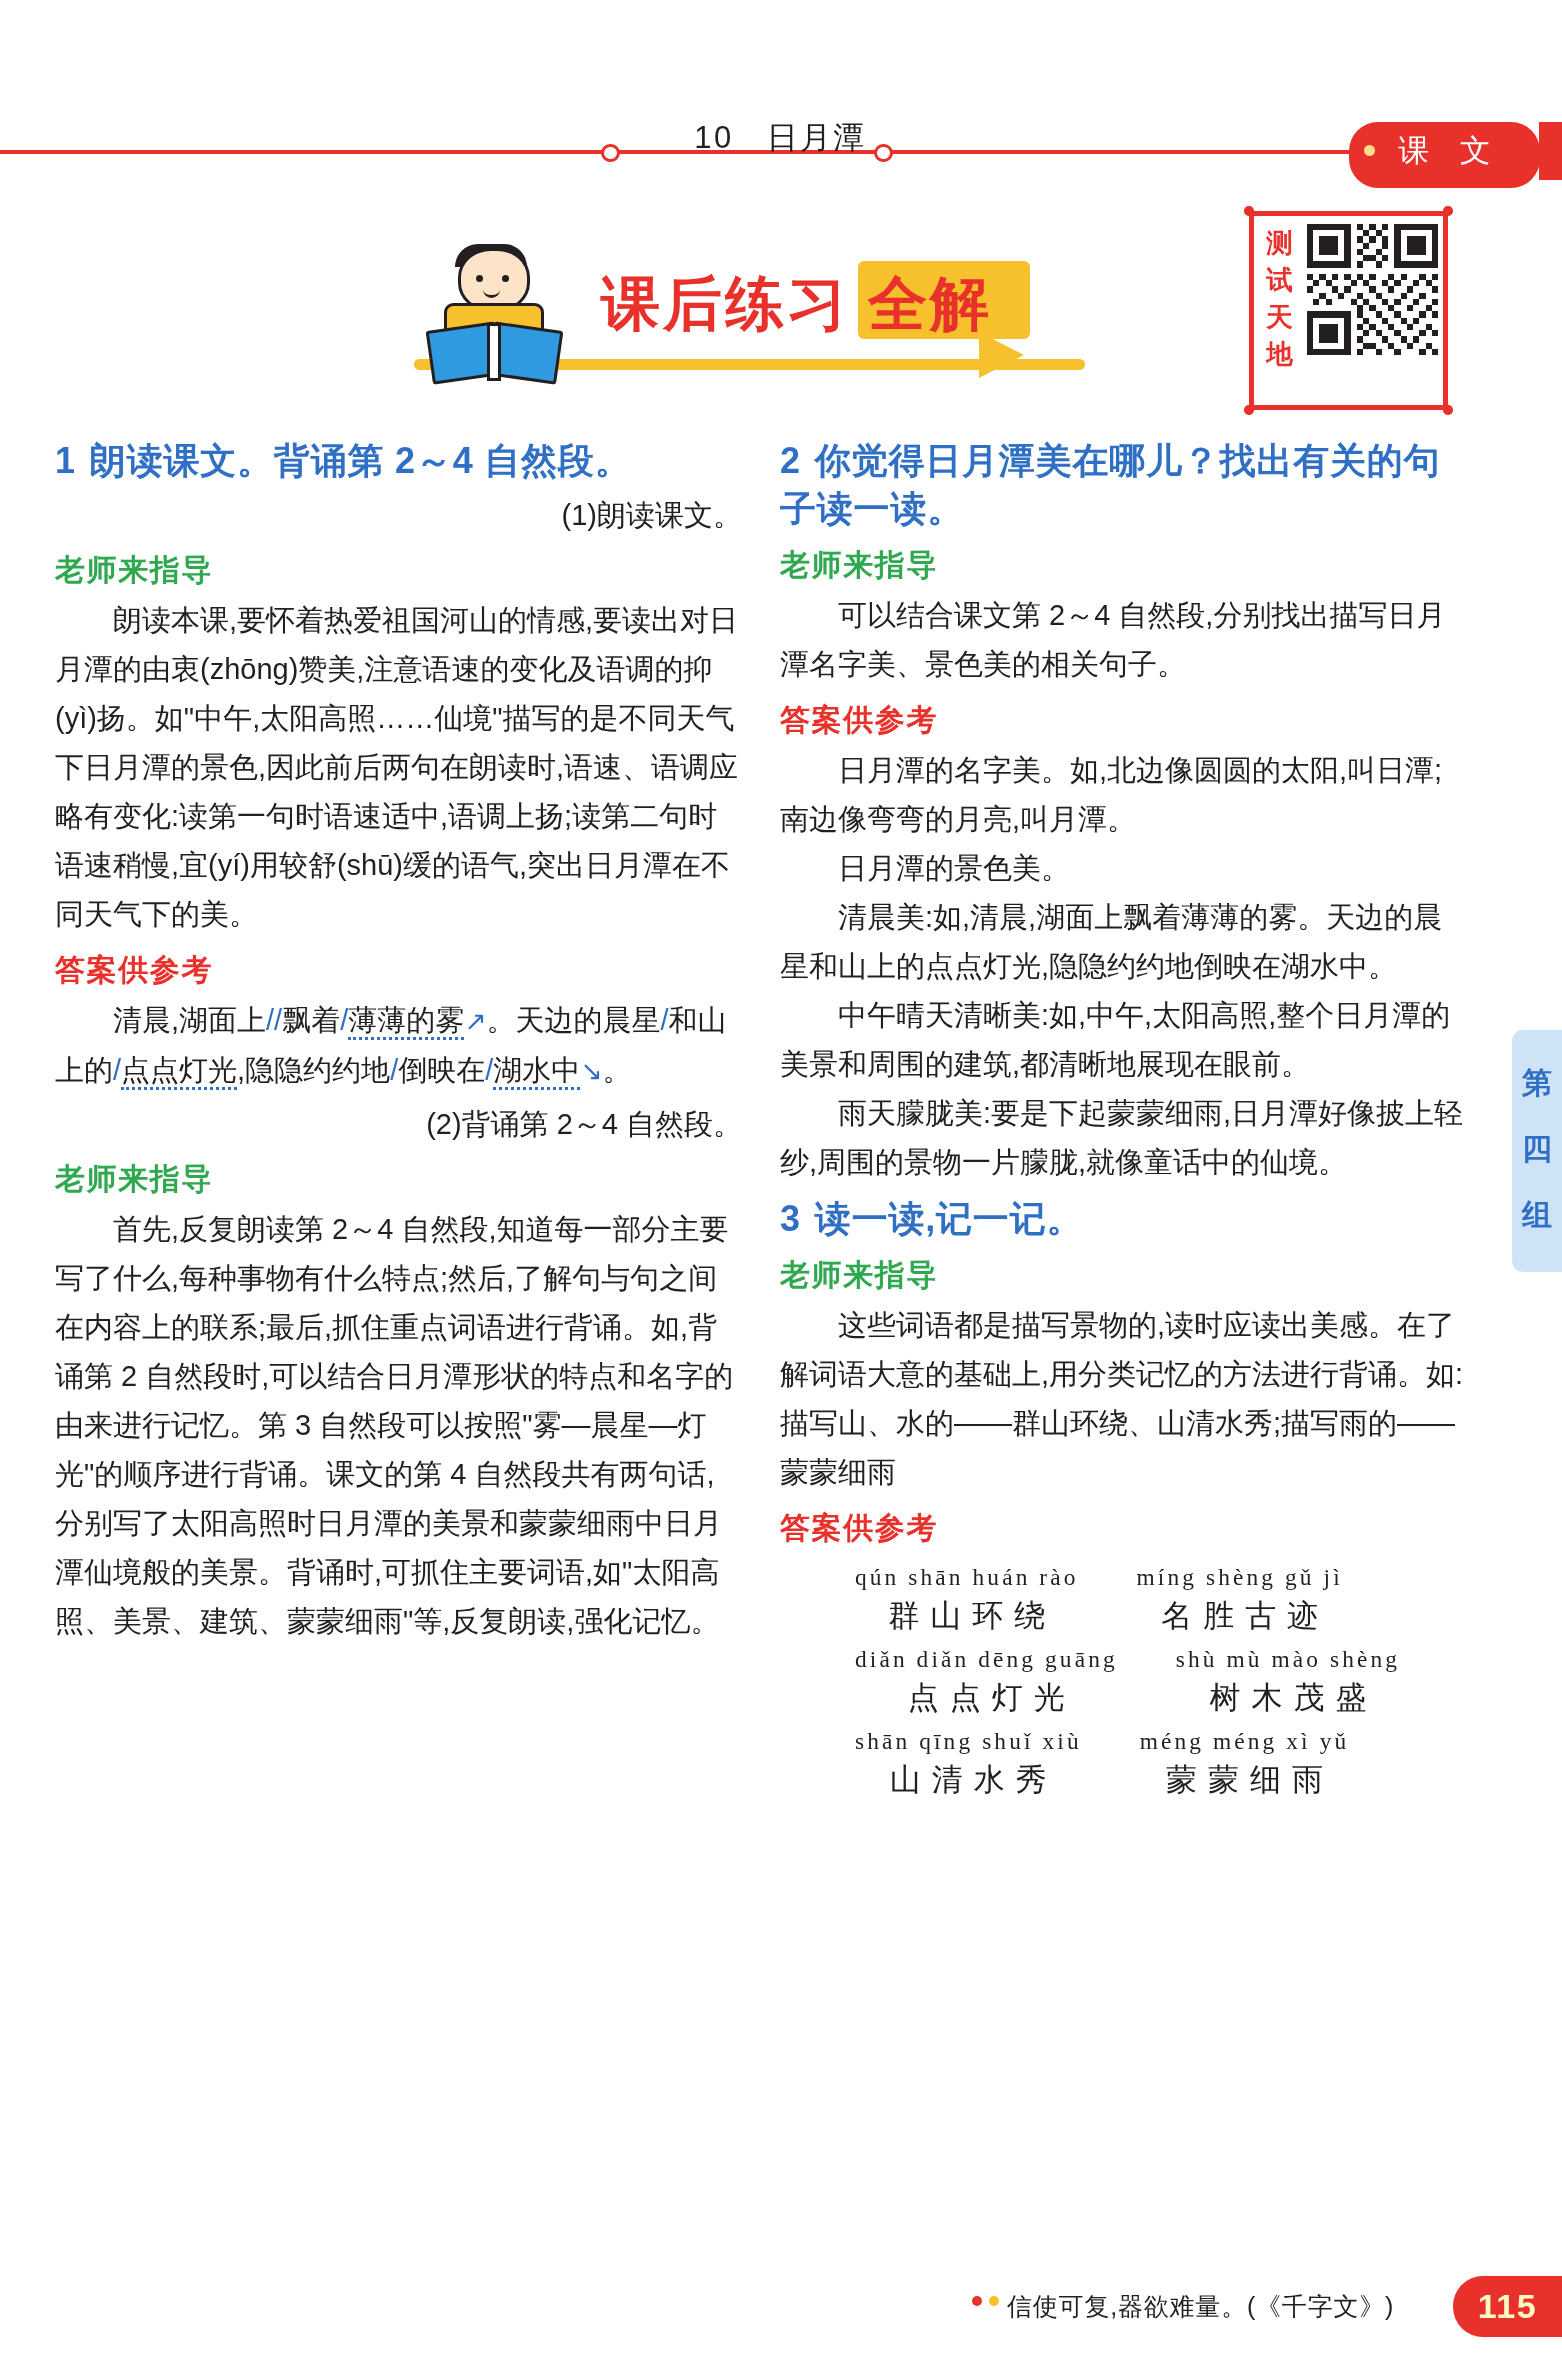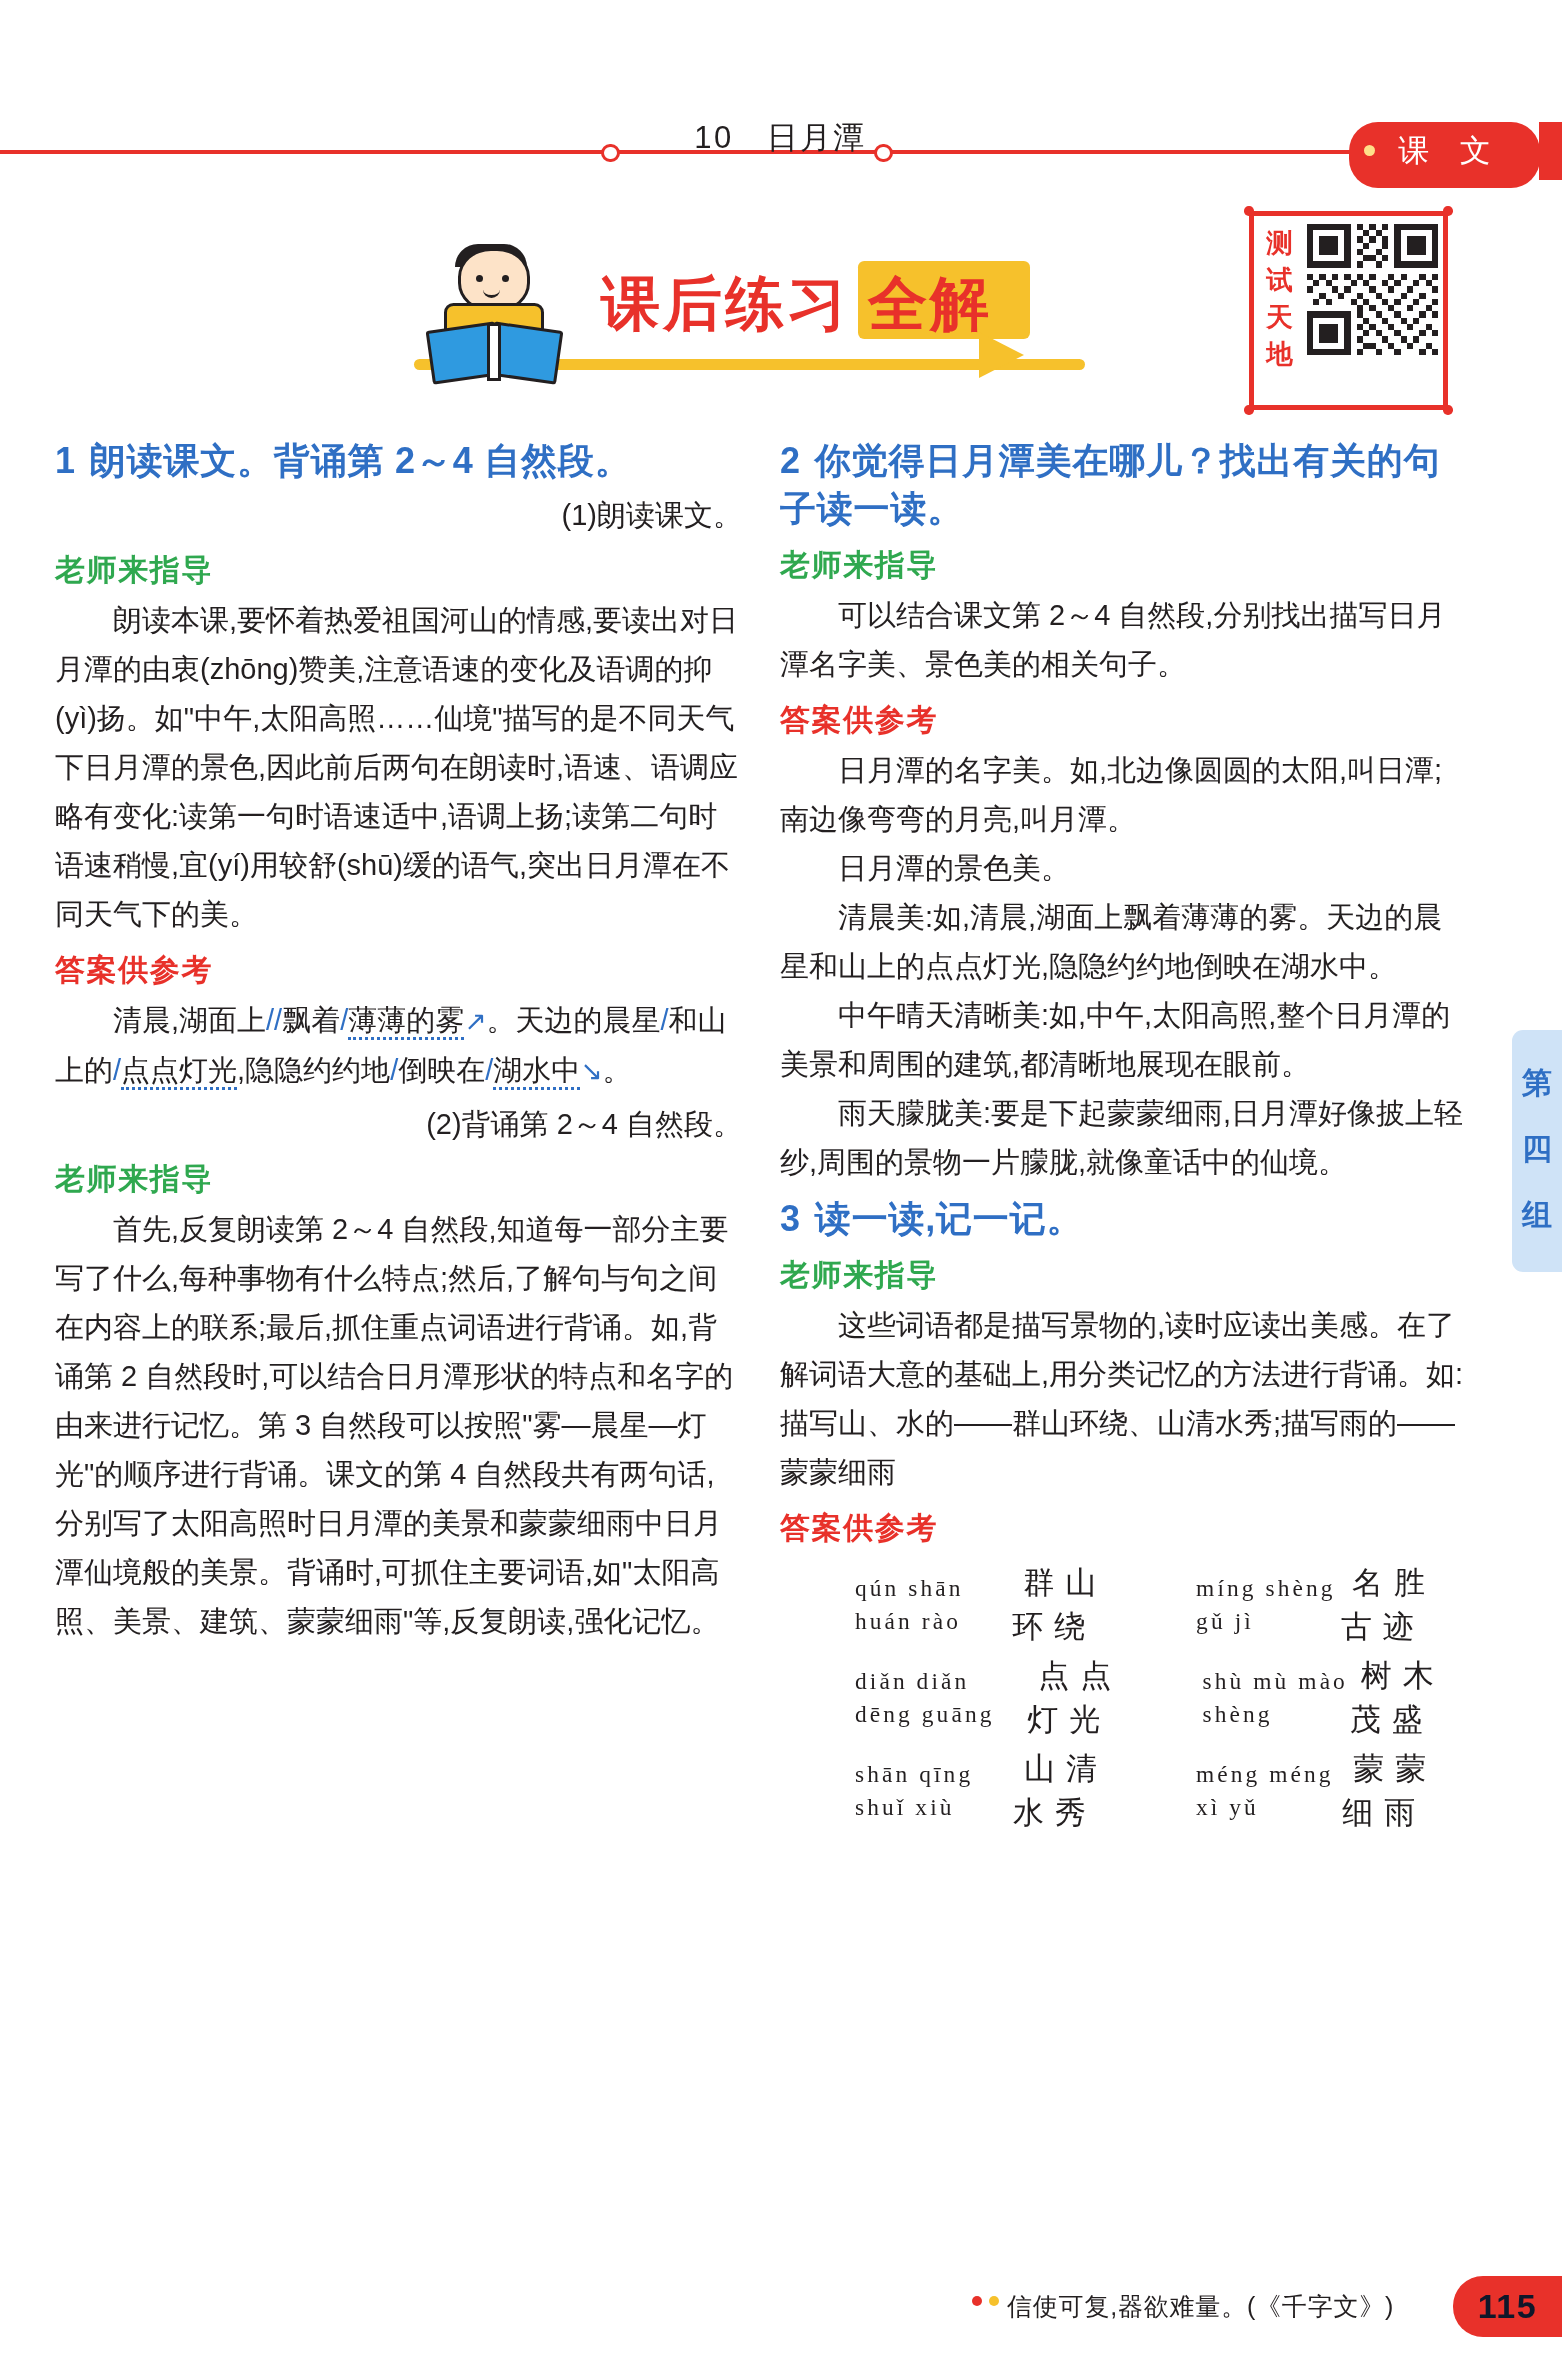--- a/index.html
+++ b/index.html
@@ -99,21 +99,21 @@
   
   .marks{position:relative;}
   .marks .dotu{border-bottom:3.1px dotted #2f6fc4;padding-bottom:1.6px;}
   .marks .sl{color:#2f6fc4;}
   .arrowUp{color:#2f6fc4;font-size:26.5px;}
   .arrowDown{color:#2f6fc4;font-size:26.5px;}
 
   
   .pylist{margin-top:7.8px;}
   .pyrow{display:flex;gap:58px;margin:0 0 4.7px 75px;}
-  .pyitem{display:flex;flex-direction:row;align-items:center;}
+  .pyitem{display:flex;flex-direction:column;align-items:center;}
   .py{font-size:23.4px;color:#231f20;letter-spacing:3.1px;line-height:33px;font-family:"Liberation Serif","DejaVu Serif",serif;}
   .hz{font-size:31px;color:#231f20;letter-spacing:11px;line-height:44px;text-indent:11px;}
 
   
   .sidetab{
     position:absolute;right:0;top:1030px;width:50px;height:242px;
     background:#cfe3f7;border-radius:11px 0 0 11px;
   }
   .sidetab .txt{
     position:absolute;left:0;top:20px;width:50px;text-align:center;
@@ -122,21 +122,21 @@
 
   
   .footer{position:absolute;left:0;bottom:0;width:1562px;height:101px;}
   .fdots{position:absolute;left:972px;bottom:48px;}
   .fdot{position:absolute;width:10px;height:10px;border-radius:50%;}
   .ftext{
     position:absolute;left:1007px;bottom:31px;font-size:25px;color:#231f20;letter-spacing:0.8px;
   }
   .pagenum{
     position:absolute;right:0px;bottom:17px;width:109px;height:61px;background:#e8312a;
-    border-radius:30px 0 0 30px;color:#0f172a;font-size:34px;font-weight:bold;
+    border-radius:30px 0 0 30px;color:#fef9c3;font-size:34px;font-weight:bold;
     line-height:61px;text-align:center;letter-spacing:1.6px;
   }
 </style>
 </head>
 <body>
 
 <div class="page">
 
   <div class="header">
     <div class="hline"></div>

